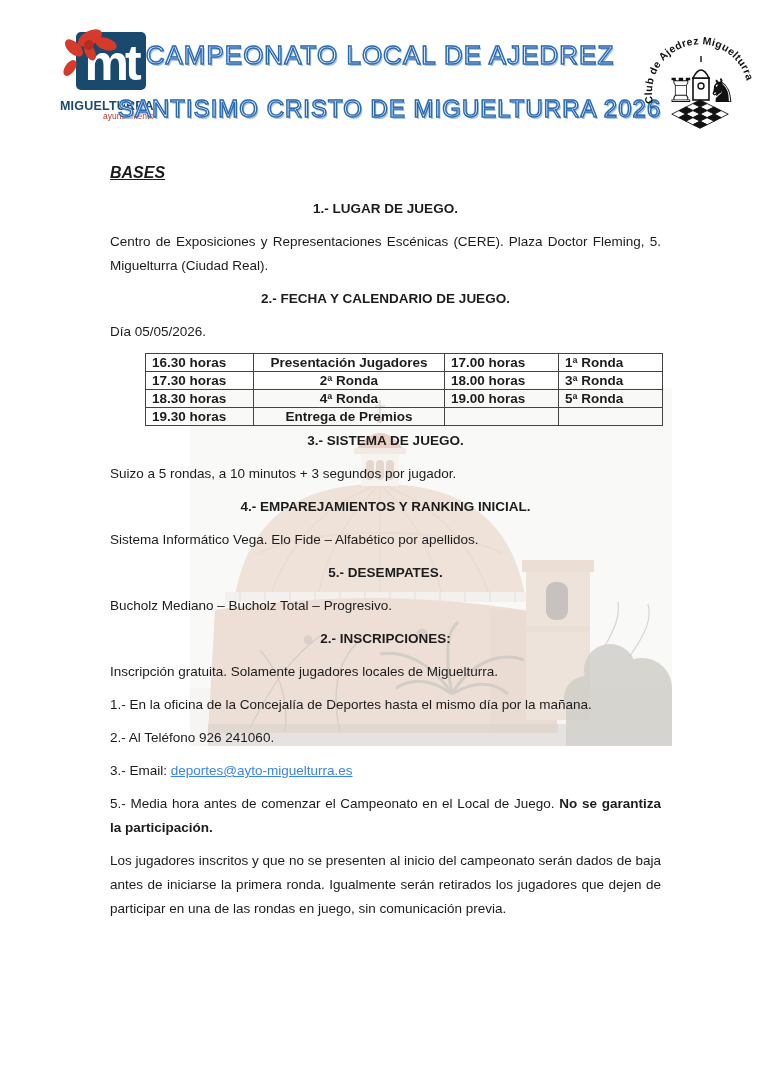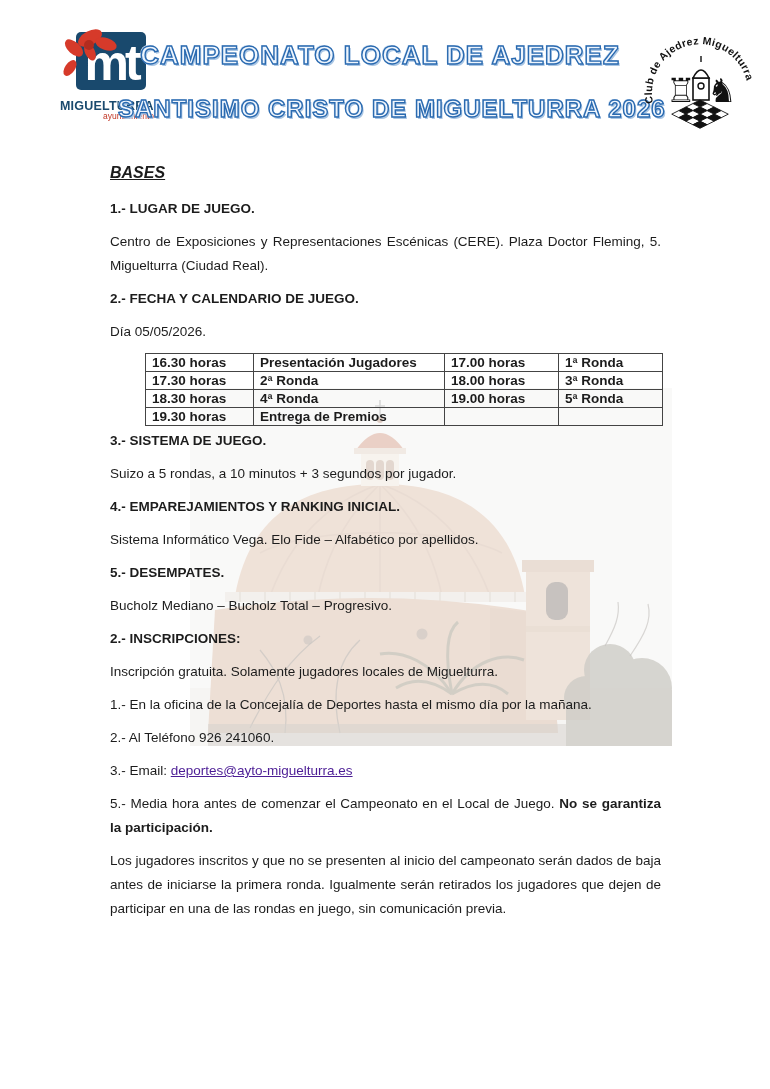--- a/index.html
+++ b/index.html
@@ -1,43 +1,43 @@
 <!DOCTYPE html>
 <html><head>
 <meta charset="utf-8">
 <style>
   html,body{margin:0;padding:0;background:#ffffff;}
   .page{position:relative;width:770px;height:1089px;background:#fff;overflow:hidden;
         font-family:"Liberation Sans",sans-serif;color:#1c1c1c;}
   
   .titles{position:absolute;top:40px;left:118px;width:524px;text-align:center;z-index:2;}
-  .wordart{font-weight:bold;letter-spacing:1px;color:#eef5fd;
+  .wordart{font-weight:normal;letter-spacing:1px;color:#eef5fd;
            -webkit-text-stroke:1.4px #2a6ab0;
            text-shadow:1.5px 1.5px 0 #aac6e4, -1px -1px 0 #cfe0f2;
            white-space:nowrap;}
   .wordart.l1{font-size:26px;margin-bottom:24px;}
   .wordart.l2{font-size:24px;}
   .muni-logo{position:absolute;top:28px;left:12px;width:100px;z-index:2;margin-left:48px;}
   .muni-name{font-size:12.5px;font-weight:bold;color:#1a4a6e;letter-spacing:.2px;text-align:left;margin-top:1px;}
   .muni-sub{font-size:8.5px;font-weight:normal;color:#c23727;text-align:right;padding-right:6px;margin-top:-2px;}
   .club-logo{position:absolute;top:26px;right:14px;width:112px;height:108px;z-index:2;}
   
   .watermark{position:absolute;left:190px;top:388px;width:482px;height:358px;z-index:0;opacity:.34;}
   
   .content{position:absolute;top:161px;left:110px;width:551px;z-index:1;
            font-size:13.5px;line-height:24px;}
   .bases{font-size:16px;font-weight:bold;font-style:italic;text-decoration:underline;
          margin:0 0 12px;line-height:24px;}
-  .h{font-weight:bold;margin:0 0 9px;}
+  .h{font-weight:bold;margin:0 12px 9px;text-align:center;}
   .p{margin:0 0 9px;text-align:justify;}
   .sched{border-collapse:collapse;margin:4px 0 3px 35px;table-layout:fixed;width:465px;font-weight:bold;}
   .sched td{border:1px solid #444;padding:0 6px;height:17px;line-height:17px;
             font-size:13.5px;overflow:hidden;white-space:nowrap;background:transparent;}
-  .c1{width:95px;} .c2{width:178px;} .c3{width:101px;} .c4{width:91px;}
-  a.doclink{color:#4c1d95;cursor:pointer;}
+  .c1{width:95px;} .c2{width:178px;text-align:center;} .c3{width:101px;} .c4{width:91px;}
+  a.doclink{color:#3b82f6;cursor:pointer;}
   .bold{font-weight:bold;}
 </style>
 </head>
 <body>
 
 <div class="page">
 
   <svg class="watermark" viewBox="0 0 482 358" aria-hidden="true">
     <rect x="0" y="0" width="482" height="358" fill="#f0eeeb"></rect>
     <rect x="0" y="300" width="482" height="58" fill="#e4e0da" opacity="0.8"></rect>

